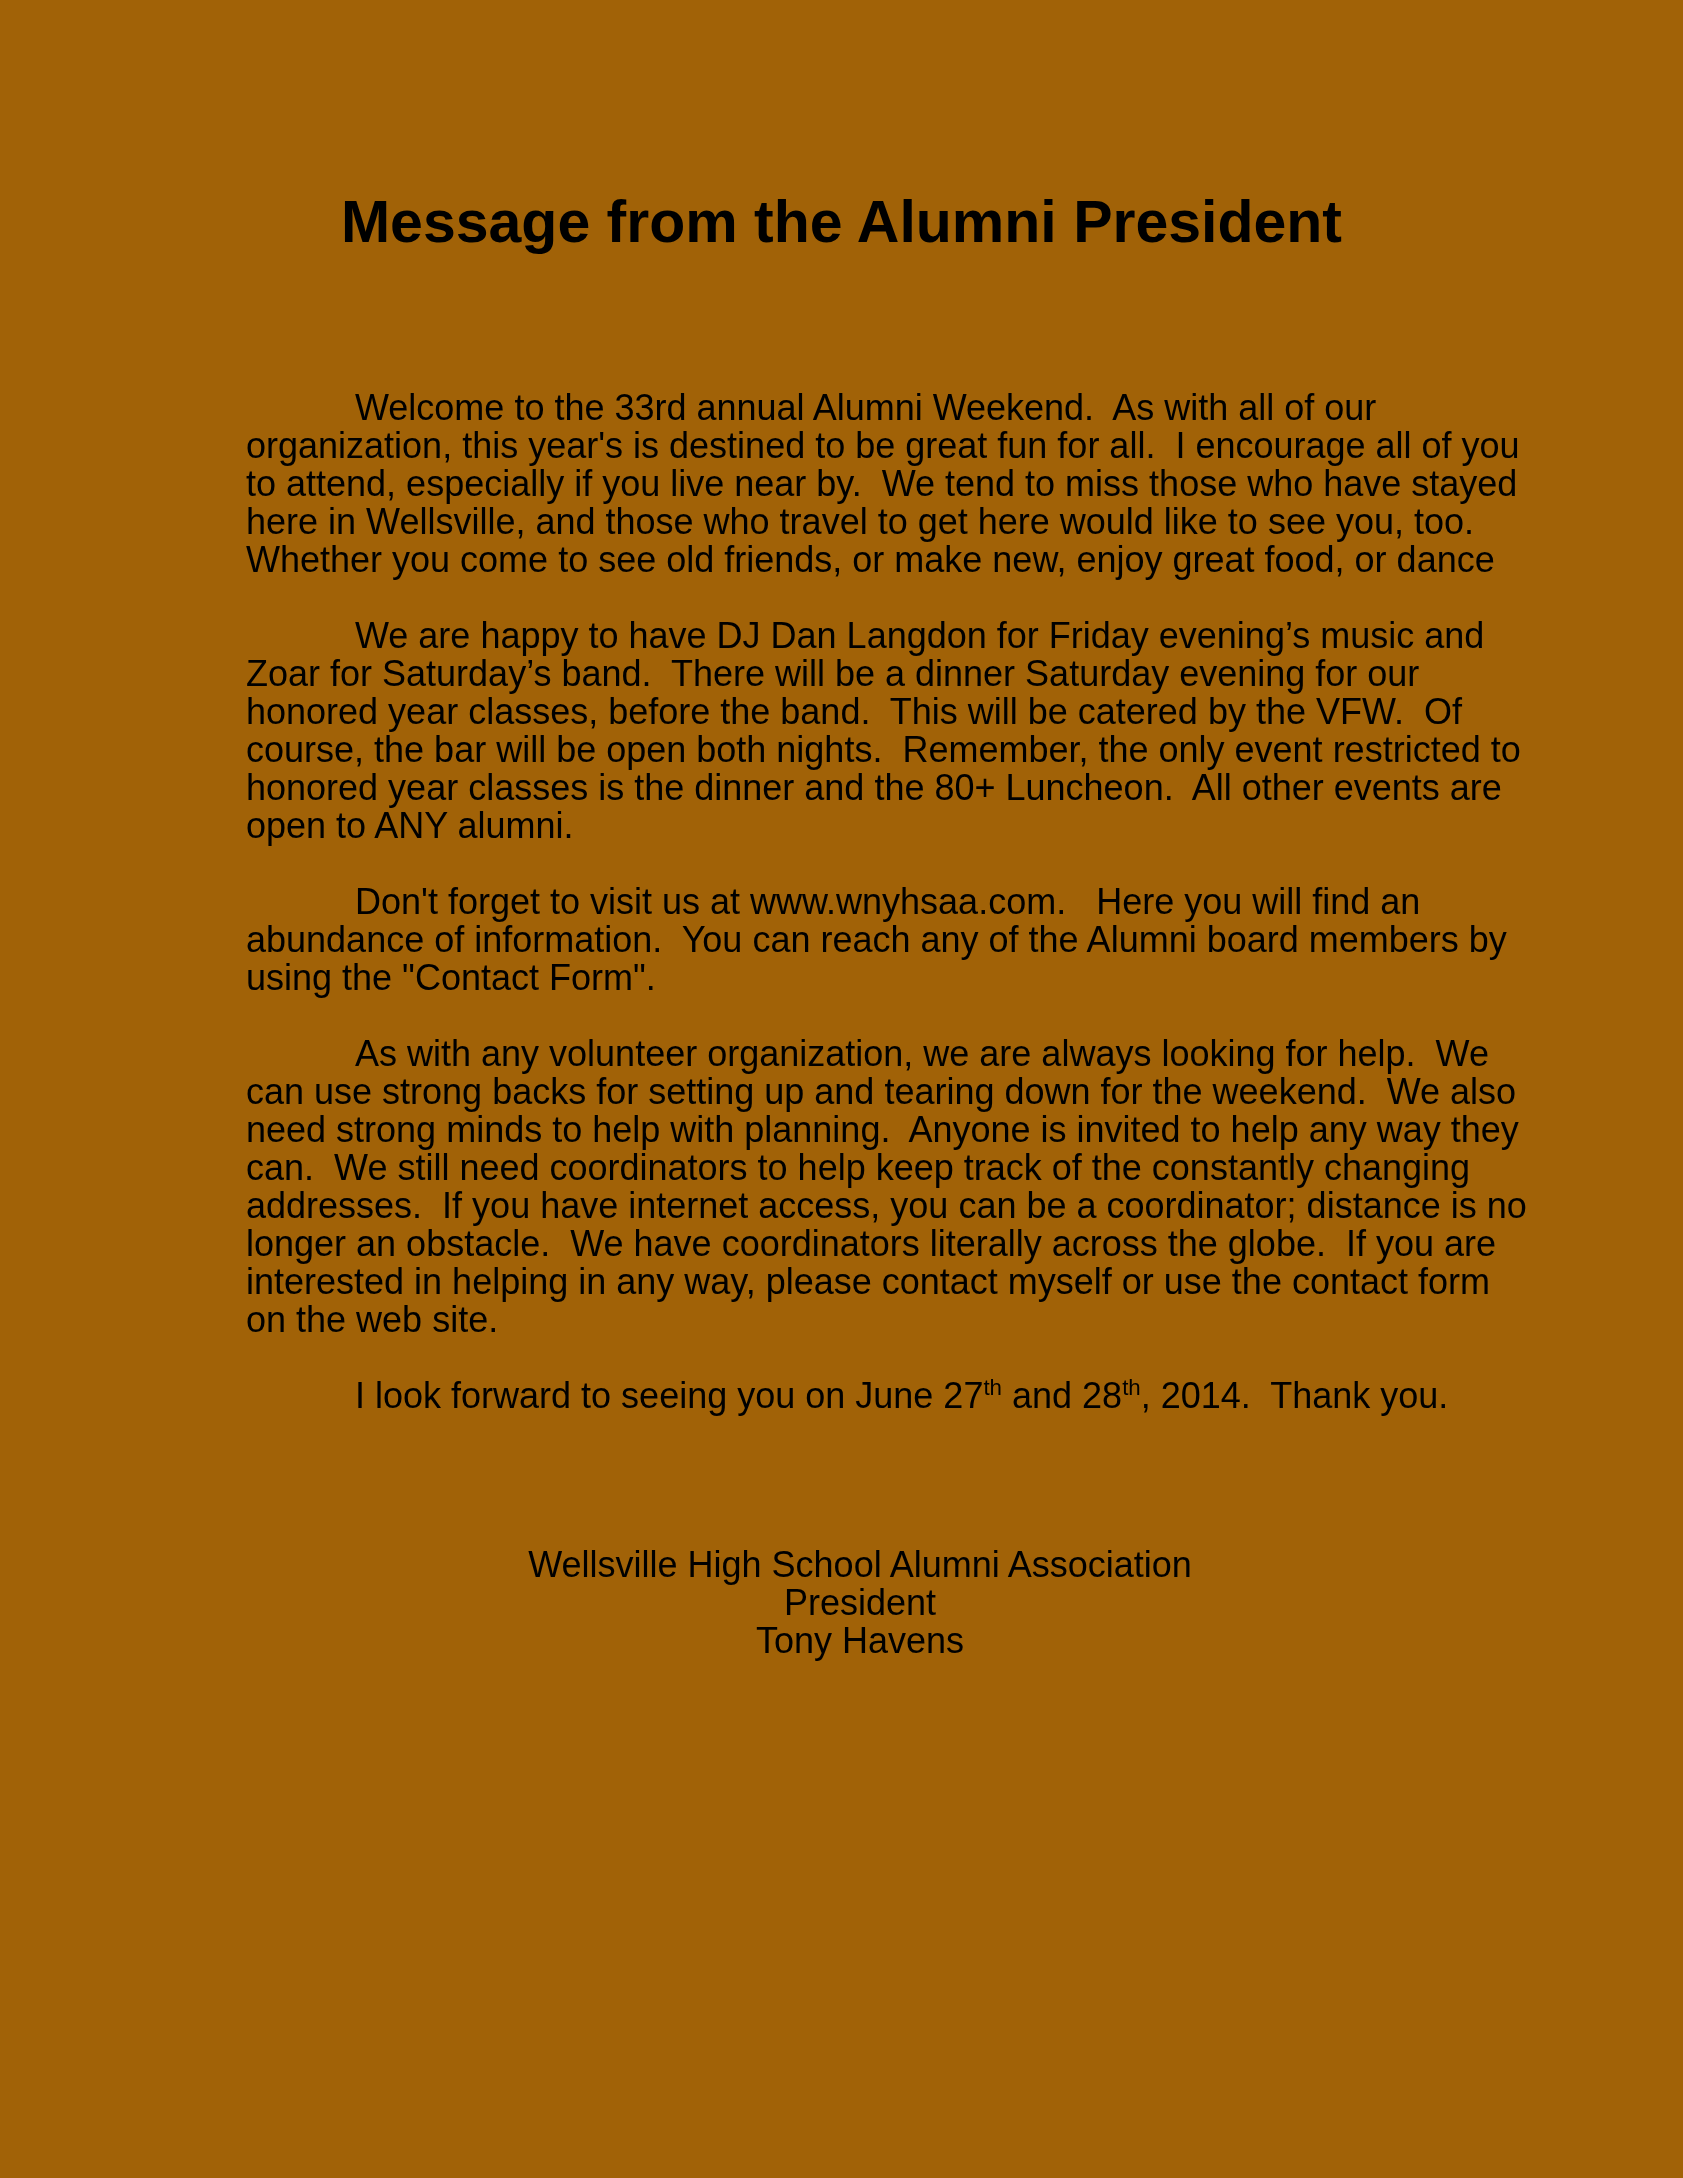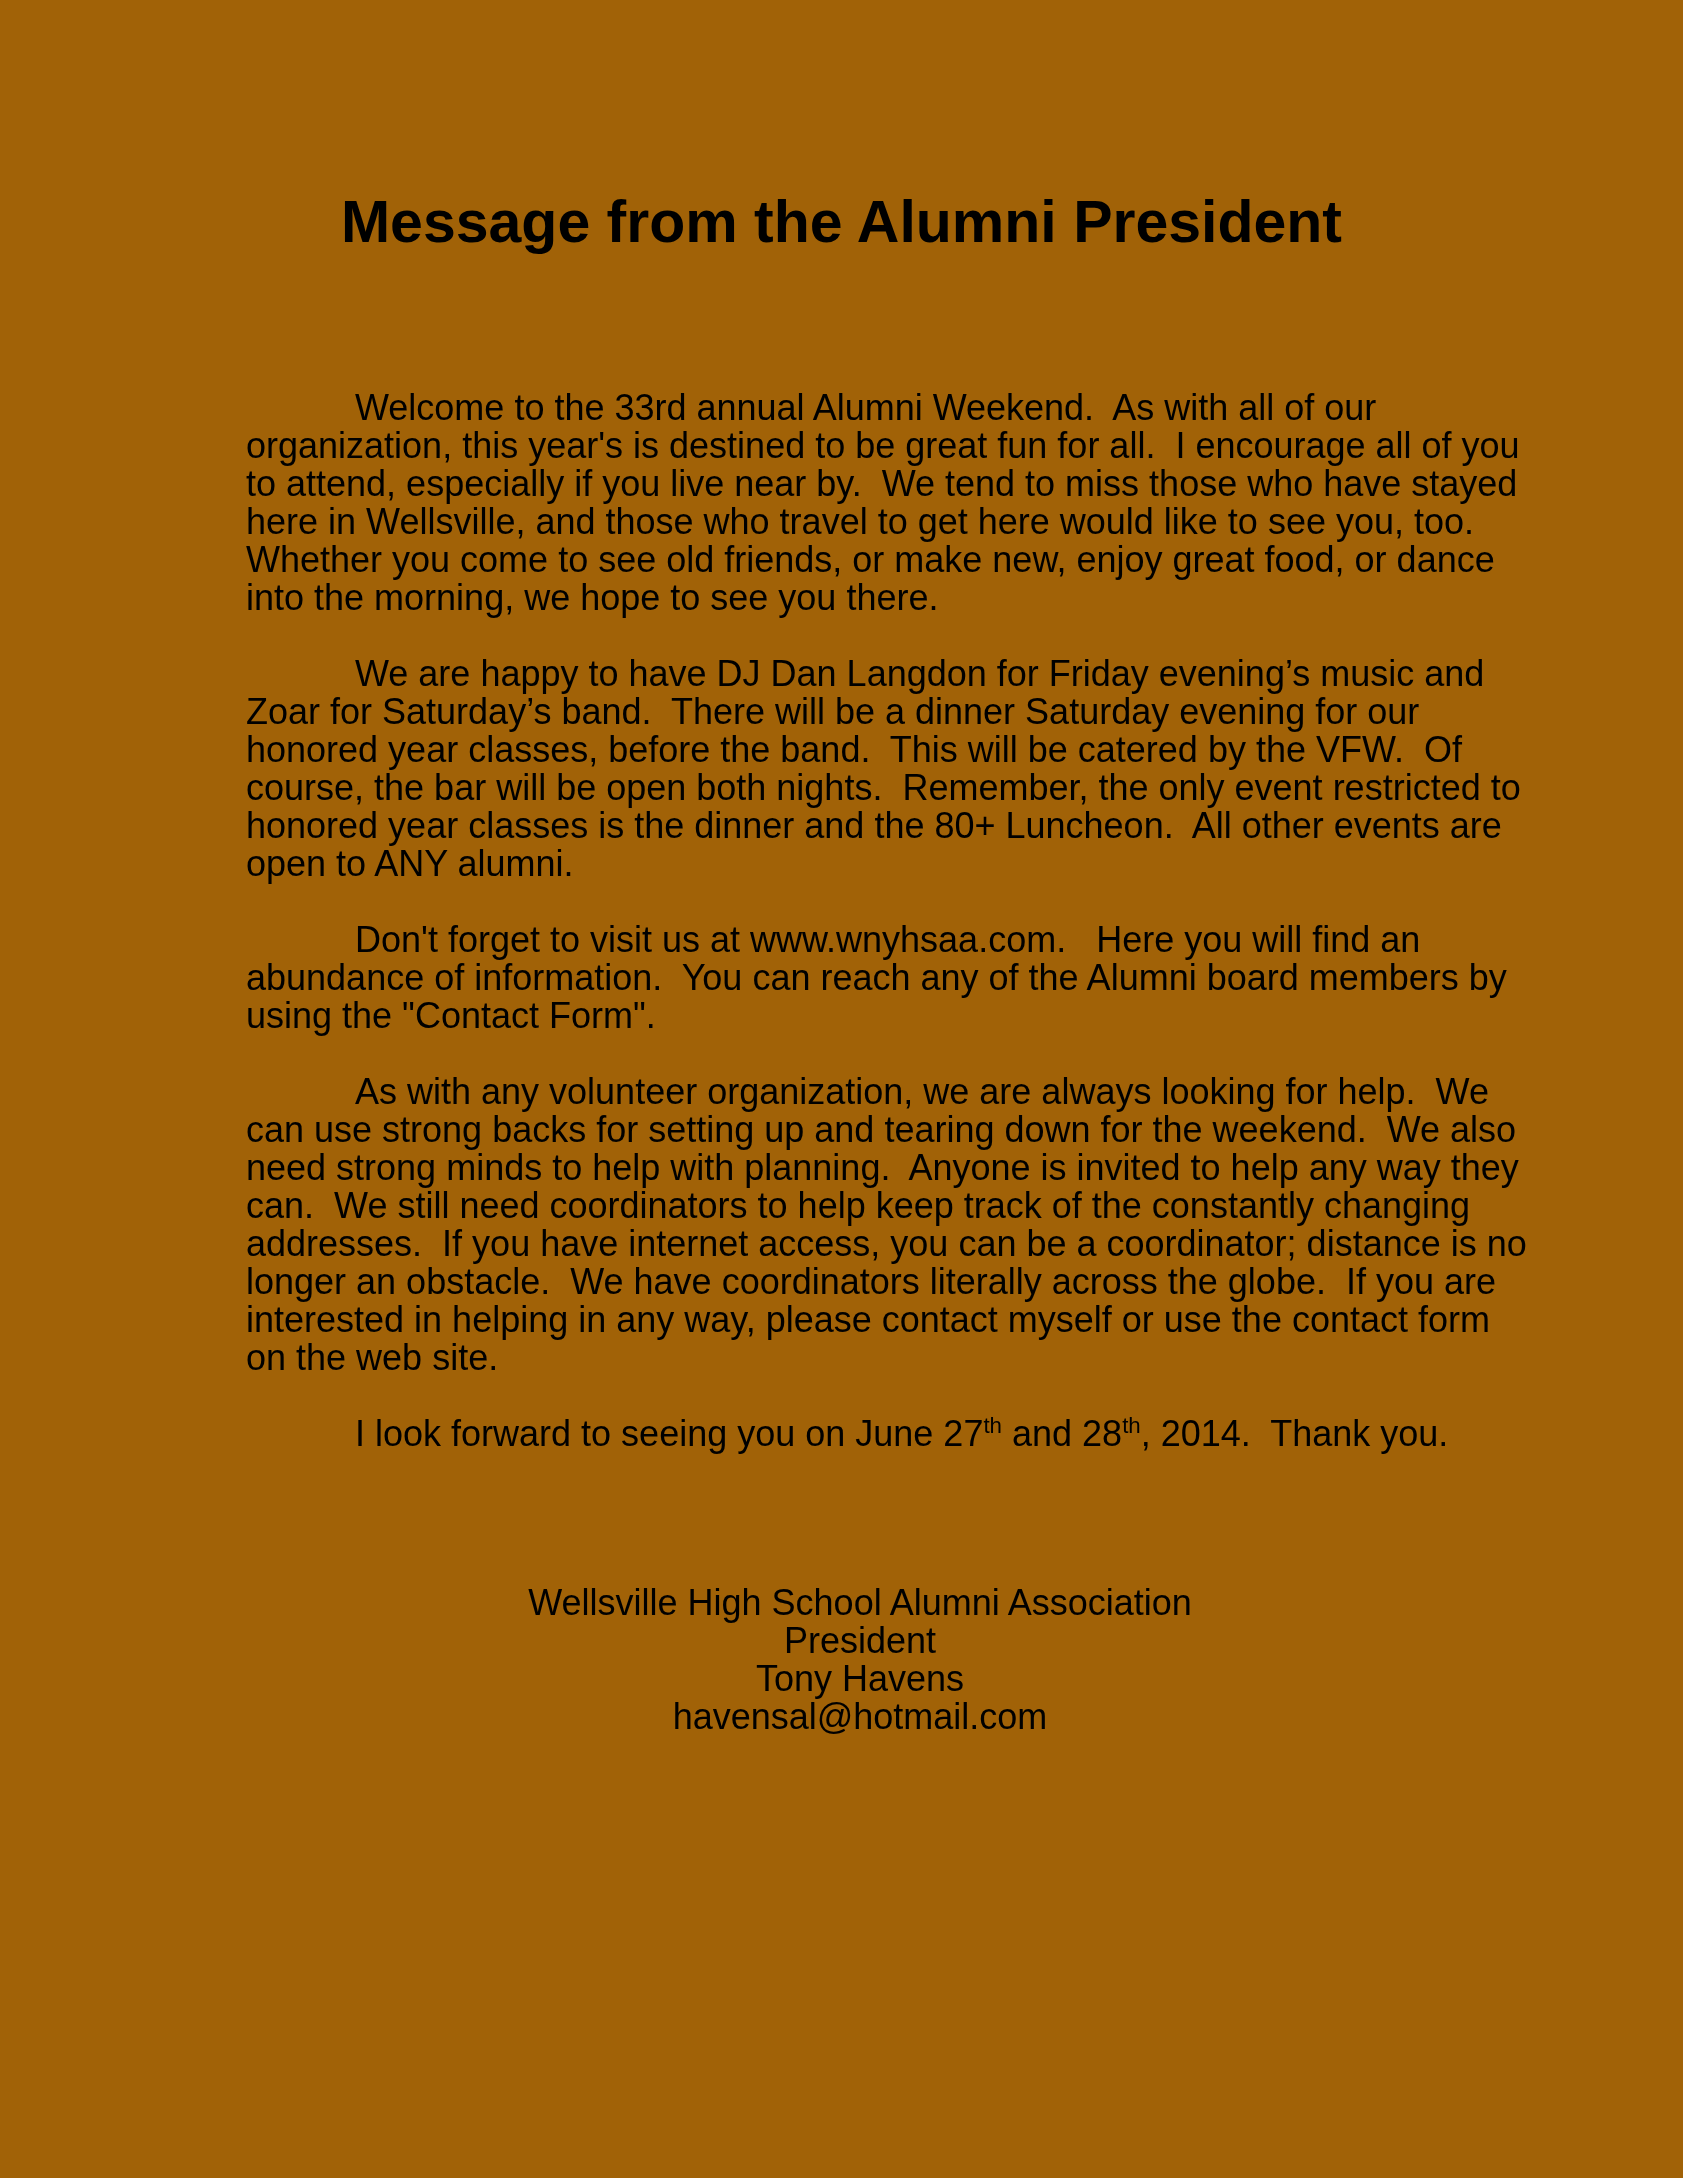--- a/index.html
+++ b/index.html
@@ -48,21 +48,20 @@
 
 <div class="page">
   <h1 class="title">Message from the Alumni President</h1>
   <div class="content">
     <div class="para indented">
         <div>Welcome to the 33rd annual Alumni Weekend.  As with all of our</div>
         <div>organization, this year's is destined to be great fun for all.  I encourage all of you</div>
         <div>to attend, especially if you live near by.  We tend to miss those who have stayed</div>
         <div>here in Wellsville, and those who travel to get here would like to see you, too.</div>
         <div>Whether you come to see old friends, or make new, enjoy great food, or dance</div>
-        <div>into the morning, we hope to see you there.</div>
       </div>
     <div class="para indented">
         <div>We are happy to have DJ Dan Langdon for Friday evening’s music and</div>
         <div>Zoar for Saturday’s band.  There will be a dinner Saturday evening for our</div>
         <div>honored year classes, before the band.  This will be catered by the VFW.  Of</div>
         <div>course, the bar will be open both nights.  Remember, the only event restricted to</div>
         <div>honored year classes is the dinner and the 80+ Luncheon.  All other events are</div>
         <div>open to ANY alumni.</div>
       </div>
     <div class="para indented">
@@ -78,17 +77,16 @@
         <div>addresses.  If you have internet access, you can be a coordinator; distance is no</div>
         <div>longer an obstacle.  We have coordinators literally across the globe.  If you are</div>
         <div>interested in helping in any way, please contact myself or use the contact form</div>
         <div>on the web site.</div>
       </div>
     <div class="closing"><span>I look forward to seeing you on June 27</span><sup>th</sup><span> and 28</span><sup>th</sup><span>, 2014.  Thank you.</span></div>
     <div class="para signature">
         <div>Wellsville High School Alumni Association</div>
         <div>President</div>
         <div>Tony Havens</div>
-        <div>havensal@hotmail.com</div>
       </div>
   </div>
 </div>
 
 
 </body></html>

